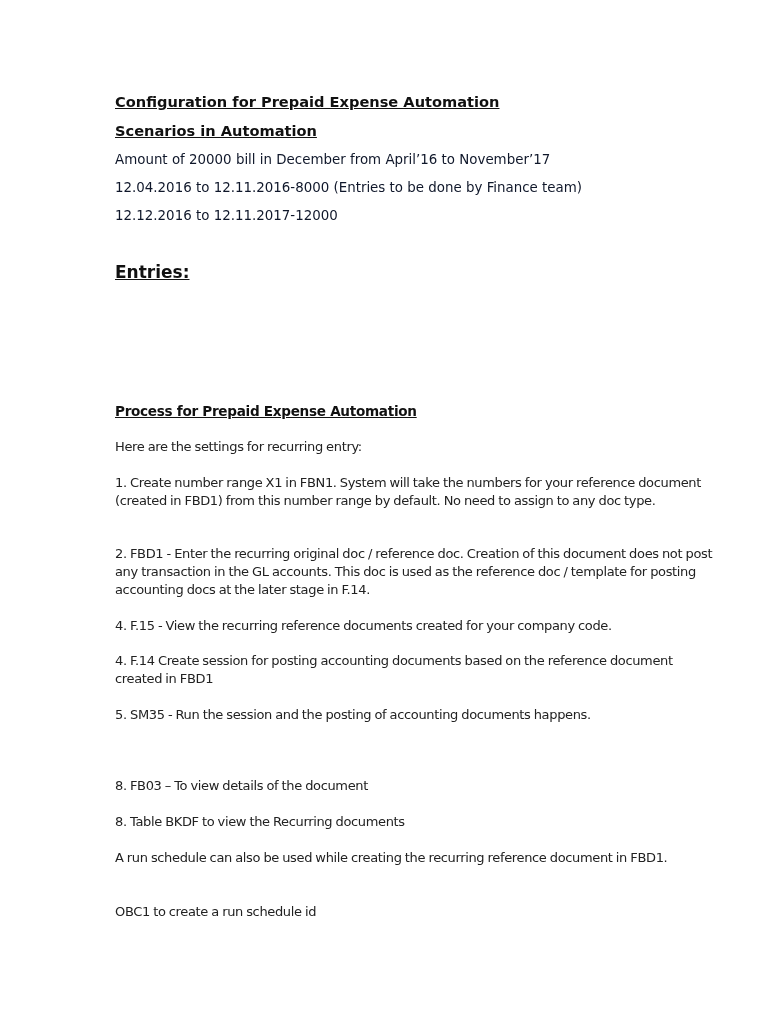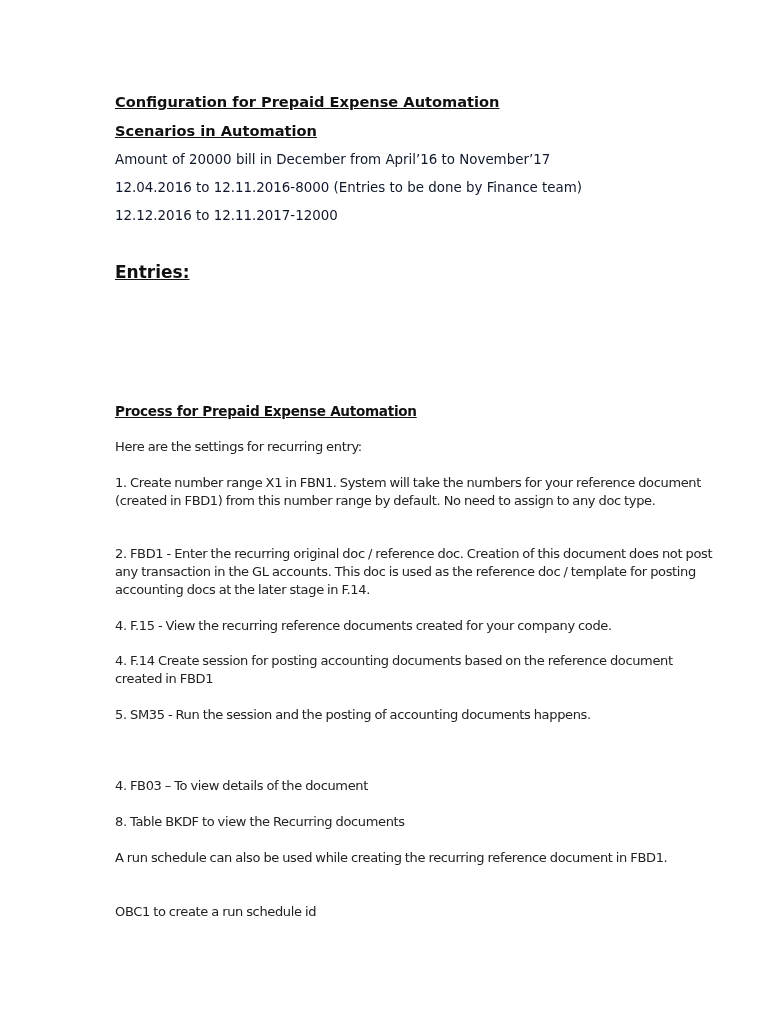--- a/index.html
+++ b/index.html
@@ -36,21 +36,21 @@
   <div class="p2" style="top:617px;">
       <p>4. F.15 - View the recurring reference documents created for your company code.</p>
     </div>
   <div class="p2" style="top:652px;">
       <p>4. F.14 Create session for posting accounting documents based on the reference document created in FBD1</p>
     </div>
   <div class="p2" style="top:706px;">
       <p>5. SM35 - Run the session and the posting of accounting documents happens.</p>
     </div>
   <div class="p2" style="top:777px;">
-      <p>4. FB03 – To view details of the document</p>
+      <p>8. FB03 – To view details of the document</p>
     </div>
   <div class="p2" style="top:813px;">
       <p>8. Table BKDF to view the Recurring documents</p>
     </div>
   <div class="p2" style="top:849px;">
       <p>A run schedule can also be used while creating the recurring reference document in FBD1.</p>
     </div>
   <div class="p2" style="top:903px;">
       <p>OBC1 to create a run schedule id</p>
     </div>

